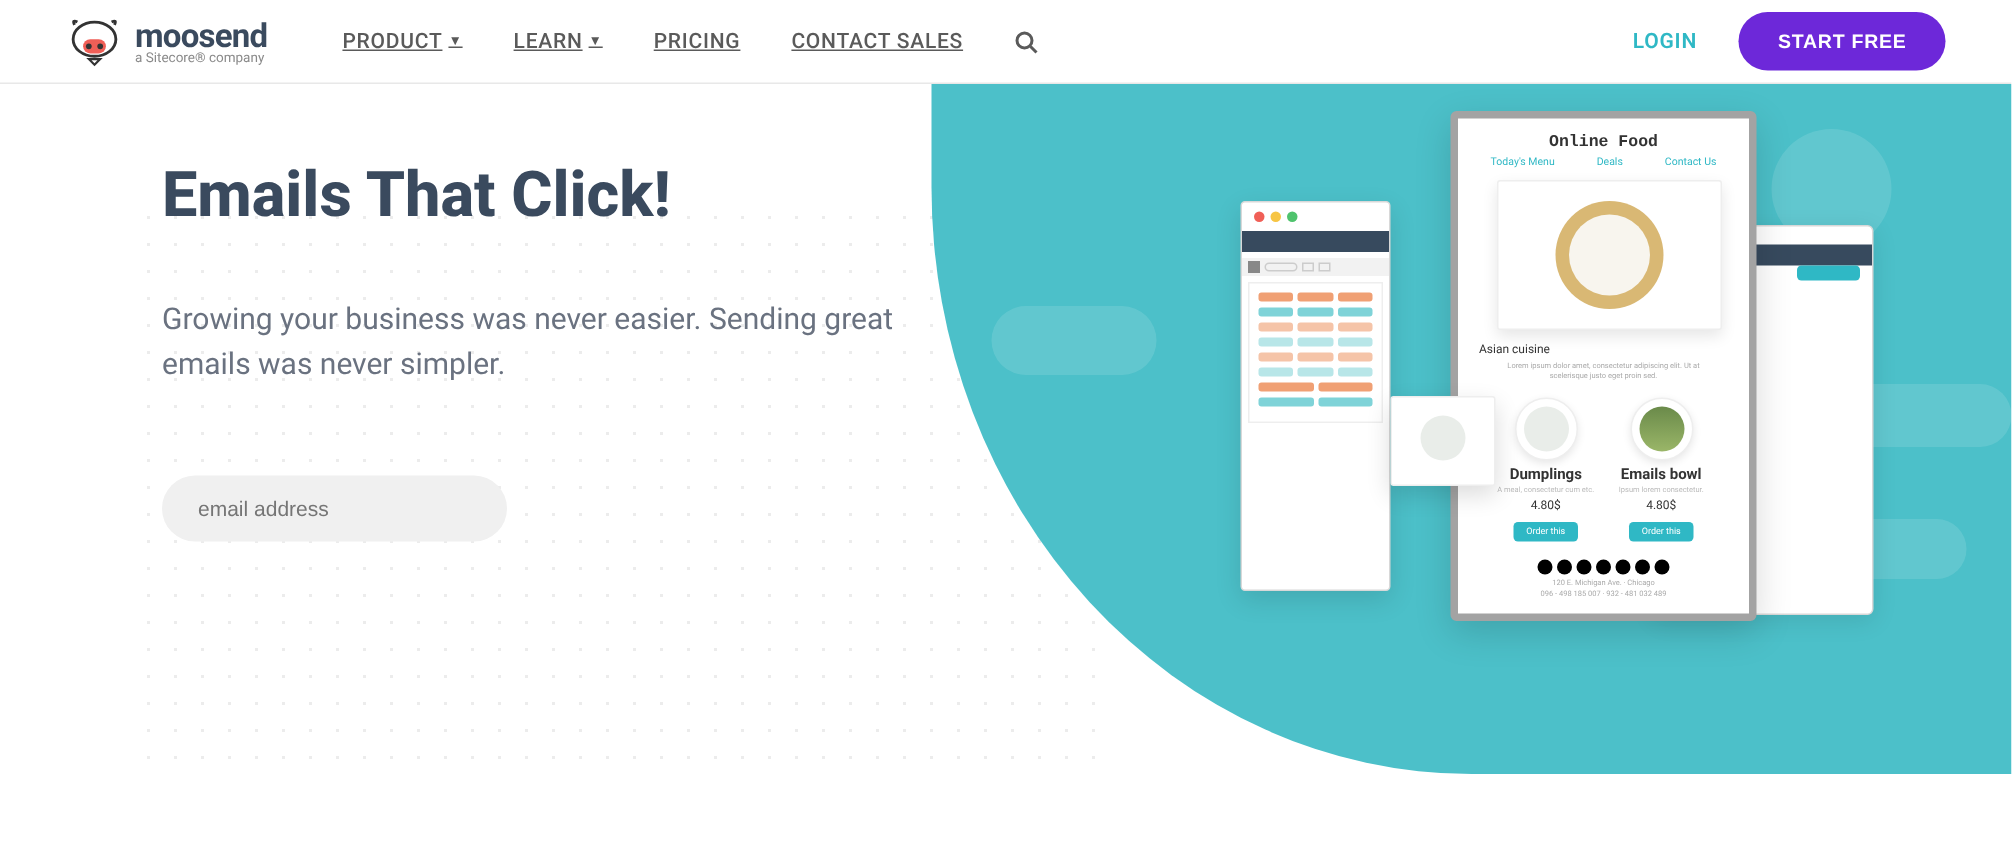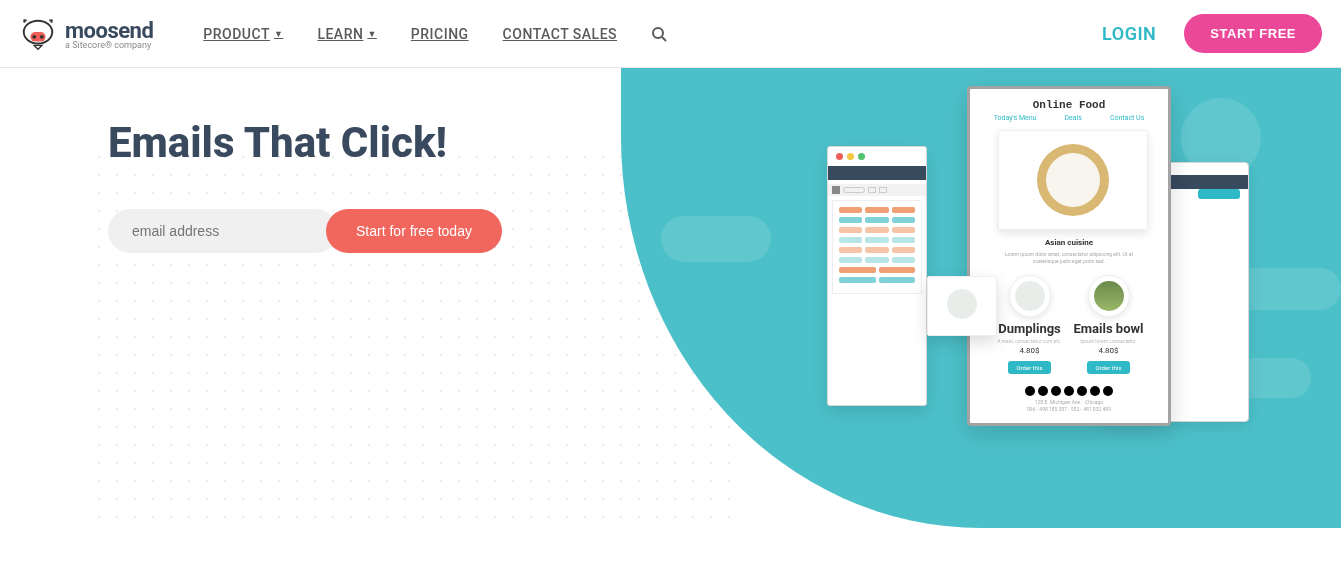--- a/index.html
+++ b/index.html
@@ -1,32 +1,32 @@
 <!DOCTYPE html>
 <html><head>
 <meta charset="utf-8">
 <style>
 * { margin: 0; padding: 0; box-sizing: border-box; }
 body { font-family: -apple-system, BlinkMacSystemFont, 'Segoe UI', Roboto, sans-serif; background: #fff; width: 1341px; height: 563px; overflow: hidden; position: relative; }
 
 
-.header { height: 68px; border-bottom: 1px solid #e8e8e8; display: flex; align-items: center; padding: 0 19px; justify-content: space-between; background: #fff; position: relative; z-index: 10; }
+.header { height: 56px; border-bottom: 1px solid #e8e8e8; display: flex; align-items: center; padding: 0 44px; justify-content: space-between; background: #fff; position: relative; z-index: 10; }
 .header-left { display: flex; align-items: center; gap: 50px; }
 .logo { display: flex; align-items: center; gap: 8px; }
 .logo-icon { width: 38px; height: 38px; }
 .logo-text { display: flex; flex-direction: column; }
 .logo-name { font-size: 22px; font-weight: 700; color: #3a4a5e; letter-spacing: -0.5px; }
 .logo-tagline { font-size: 9px; color: #8a8a8a; margin-top: -3px; }
 .nav { display: flex; gap: 34px; align-items: center; }
 .nav-item { color: #5a5a5a; font-size: 14px; font-weight: 500; letter-spacing: 0.5px; cursor: pointer; display: flex; align-items: center; gap: 4px; text-decoration: underline; }
 .nav-item .chev { font-size: 9px; }
 .search-icon { width: 16px; height: 16px; cursor: pointer; }
 .header-right { display: flex; align-items: center; gap: 28px; }
-.login { color: #2fb8c5; font-size: 18px; font-weight: 600; letter-spacing: 0.5px; cursor: pointer; }
-.start-free-btn { background: #ec4899; color: #fff; border: none; border-radius: 22px; padding: 12px 26px; font-size: 13px; font-weight: 700; letter-spacing: 0.5px; cursor: pointer; }
+.login { color: #2fb8c5; font-size: 14px; font-weight: 600; letter-spacing: 0.5px; cursor: pointer; }
+.start-free-btn { background: #6d28d9; color: #fff; border: none; border-radius: 22px; padding: 12px 26px; font-size: 13px; font-weight: 700; letter-spacing: 0.5px; cursor: pointer; }
 
 
 .hero { position: relative; height: 495px; }
 .hero-bg { position: absolute; right: 0; top: 0; width: 720px; height: 460px; background: #4cc0c9; border-radius: 0 0 0 50% / 0 0 0 85%; z-index: 1; }
 .bg-shape { position: absolute; background: rgba(255,255,255,0.12); border-radius: 40px; }
 .bg-shape.s1 { width: 80px; height: 80px; top: 30px; right: 80px; border-radius: 50%; }
 .bg-shape.s2 { width: 110px; height: 46px; top: 148px; left: 40px; }
 .bg-shape.s3 { width: 100px; height: 40px; top: 290px; right: 30px; }
 .bg-shape.s4 { width: 120px; height: 42px; top: 200px; right: 0; }
 
@@ -40,35 +40,35 @@
 
 .dots { position: absolute; background-image: radial-gradient(#e0e0e0 1px, transparent 1px); background-size: 18px 18px; z-index: 0; }
 .dots.d1 { top: 80px; left: 90px; width: 640px; height: 380px; opacity: 0.6; }
 
 
 .mockups { position: absolute; right: 170px; top: 18px; z-index: 3; }
 .browser-back { position: absolute; right: -78px; top: 76px; width: 146px; height: 260px; background: #fff; border: 1px solid #d8d8d8; border-radius: 4px; box-shadow: 0 4px 16px rgba(0,0,0,0.1); }
 .browser-back::before { content:''; position:absolute; top:12px; left:0; right:0; height:14px; background:#374a5e; }
 .browser-back::after { content:''; position:absolute; top:26px; right:8px; width:42px; height:10px; background:#2fb8c5; border-radius:3px; }
 
-.browser-main { position: relative; width: 204px; height: 340px; background: #fff; border: 3px solid #a3a3a3; border-radius: 4px; box-shadow: 0 8px 24px rgba(0,0,0,0.15); padding: 10px 14px; overflow: hidden; }
+.browser-main { position: relative; width: 204px; height: 340px; background: #fff; border: 5px solid #a3a3a3; border-radius: 4px; box-shadow: 0 8px 24px rgba(0,0,0,0.15); padding: 10px 14px; overflow: hidden; }
 .bm-title { text-align: center; font-family: 'Courier New', monospace; font-size: 11px; font-weight: 700; color: #333; margin-bottom: 3px; }
 .bm-nav { display: flex; justify-content: center; gap: 28px; font-size: 7px; color: #2fb8c5; margin-bottom: 8px; }
 .bm-hero-img { width: 150px; height: 100px; margin: 0 auto 8px; background: #fff; border:1px solid #eee; box-shadow: 0 4px 10px rgba(0,0,0,0.1); display:flex; align-items:center; justify-content:center; border-radius:2px; position:relative; left:4px; }
 .plate { width:72px; height:72px; background:#d9b874; border-radius:50%; display:flex; align-items:center; justify-content:center; }
 .plate-inner { width:54px; height:54px; background:#f8f5ee; border-radius:50%; }
-.bm-label { text-align:center; font-size:8px; color:#333; font-weight:700; margin-bottom:4px; }
+.bm-label { text-align:left; font-size:8px; color:#333; font-weight:400; margin-bottom:4px; }
 .bm-desc { font-size:5px; color:#aaa; text-align:center; line-height:1.4; margin-bottom:10px; padding:0 10px; }
 .bm-products { display:flex; justify-content:space-around; padding:0 6px; }
 .product { text-align:center; width:70px; }
 .bowl { width:42px; height:42px; margin:0 auto 4px; background:#fff; border:1px solid #eee; border-radius:50%; display:flex; align-items:center; justify-content:center; box-shadow:0 2px 6px rgba(0,0,0,0.1); }
 .bowl-inner { width:30px; height:30px; border-radius:50%; }
 .bowl-inner.grey { background:#e9ede9; }
 .bowl-inner.green { background:linear-gradient(#6a8a4a,#9ab668); }
-.p-name { font-size:13px; font-weight:700; color:#333; }
+.p-name { font-size:10px; font-weight:700; color:#333; }
 .p-desc { font-size:5px; color:#bbb; margin:2px 0; }
 .p-price { font-size:8px; font-weight:400; color:#333; }
 .p-btn { display:inline-block; background:#2fb8c5; color:#fff; font-size:6px; padding:3px 8px; border-radius:3px; margin-top:3px; }
 .socials { display:flex; justify-content:center; gap:3px; margin-top:12px; }
 .soc { width:10px; height:10px; background:#000; border-radius:50%; }
 .bm-footer { font-size:5px; color:#aaa; text-align:center; margin-top:3px; line-height:1.3; }
 
 .editor { position: absolute; left: -140px; top: 60px; width: 100px; height: 260px; background: #fff; border: 1px solid #d8d8d8; border-radius: 3px; box-shadow: 0 6px 18px rgba(0,0,0,0.12); z-index:4; }
 .editor-dots { display:flex; gap:4px; padding:6px 8px; }
 .ed { width:7px; height:7px; border-radius:50%; }
@@ -132,23 +132,23 @@
   <div class="dots d1"></div>
   <div class="hero-bg">
     <div class="bg-shape s1"></div>
     <div class="bg-shape s2"></div>
     <div class="bg-shape s3"></div>
     <div class="bg-shape s4"></div>
   </div>
 
   <div class="hero-content">
     <h1 class="hero-title">Emails That Click!</h1>
+    <p class="hero-subtitle">Growing your business was never easier. Sending great emails was never simpler.</p>
     <div class="signup-form">
       <input class="email-input" placeholder="email address" style="">
-      <button class="cta-btn">Start for free today</button>
     </div>
   </div>
 
   <div class="mockups">
     <div class="browser-back"></div>
 
     <div class="editor">
       <div class="editor-dots">
           <div class="ed r"></div>
           <div class="ed y"></div>

